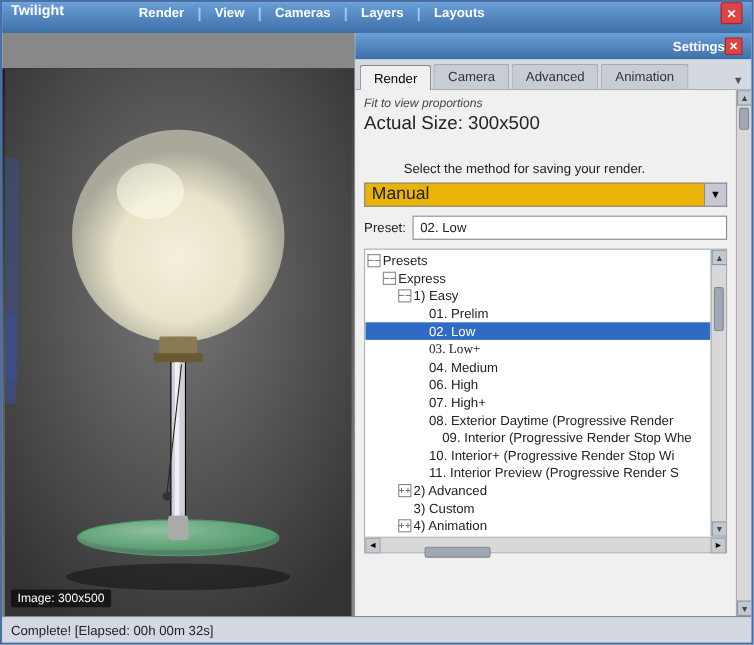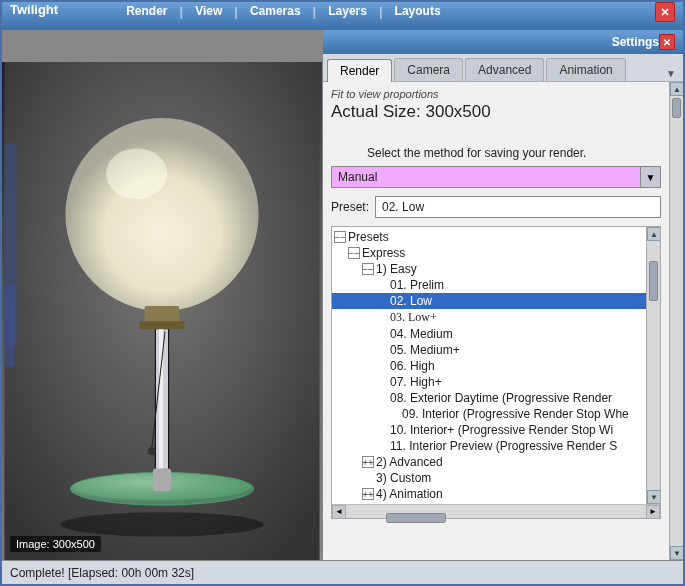--- a/index.html
+++ b/index.html
@@ -261,24 +261,24 @@
     
     .select-container {
       display: flex;
       align-items: center;
       margin-bottom: 8px;
     }
 
     .select-box {
       flex: 1;
       height: 22px;
-      background: #f0abfc;
+      background: #eab308;
       border: 1px solid #888;
       padding: 2px 6px;
-      font-size: 12px;
+      font-size: 16px;
       color: #222;
       display: flex;
       align-items: center;
     }
 
     .select-arrow {
       width: 20px;
       height: 22px;
       background: #c8c8d4;
       border: 1px solid #888;
@@ -575,23 +575,20 @@
                   </div>
 
                   <div class="tree-item" style="padding-left:58px;font-family:Liberation Serif, serif;">
                     <span class="tree-label">03. Low+</span>
                   </div>
 
                   <div class="tree-item" style="padding-left:58px;">
                     <span class="tree-label">04. Medium</span>
                   </div>
 
-                  <div class="tree-item" style="padding-left:58px;">
-                    <span class="tree-label">05. Medium+</span>
-                  </div>
 
                   <div class="tree-item" style="padding-left:58px;">
                     <span class="tree-label">06. High</span>
                   </div>
 
                   <div class="tree-item" style="padding-left:58px;">
                     <span class="tree-label">07. High+</span>
                   </div>
 
                   <div class="tree-item" style="padding-left:58px;">

